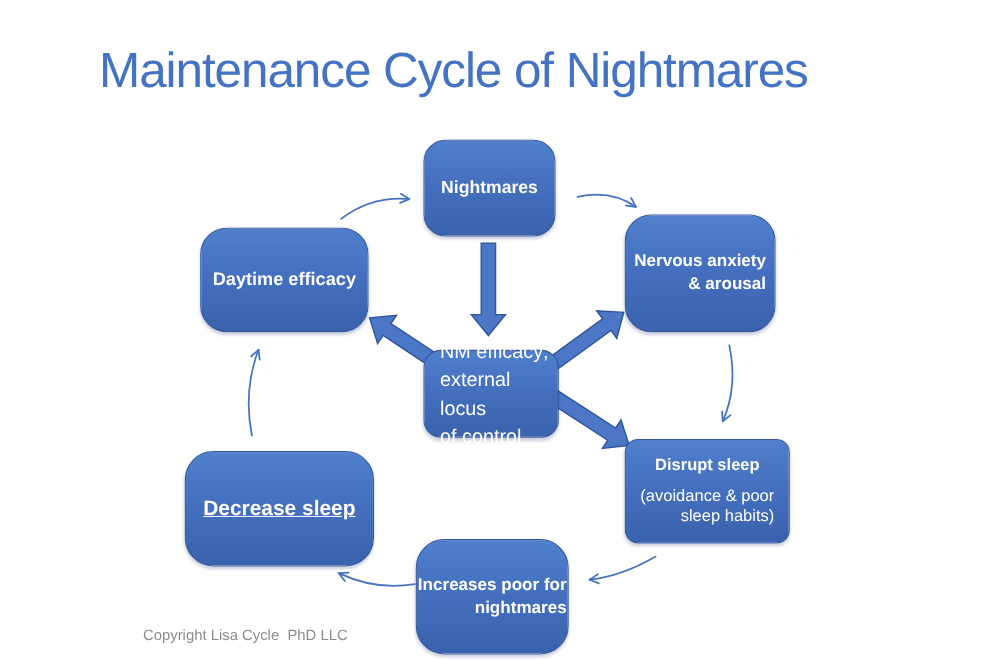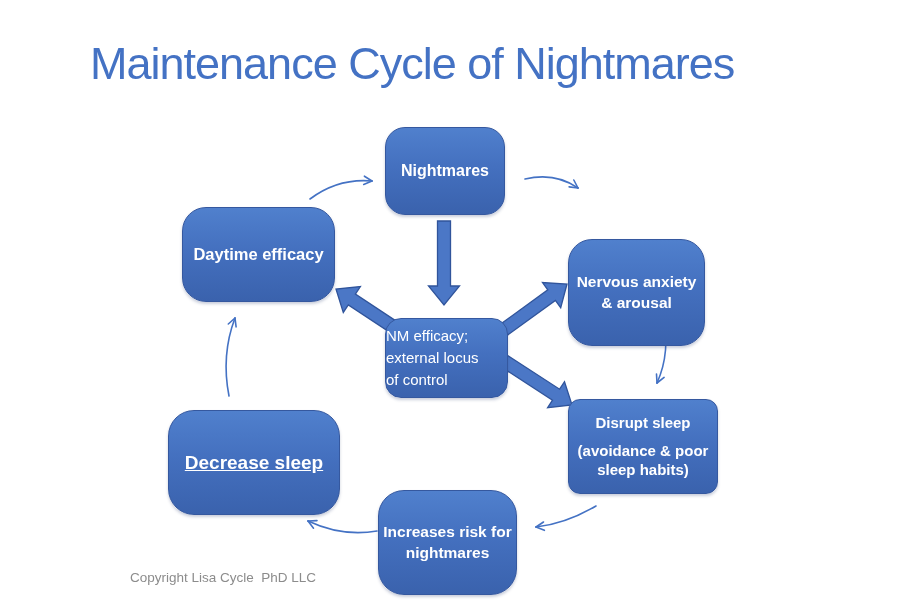--- a/index.html
+++ b/index.html
@@ -11,33 +11,33 @@
     position:absolute;left:90px;top:38px;width:760px;
     font-size:45px;font-weight:400;letter-spacing:-1px;
     color:#4472c4;white-space:nowrap;
   }
   .node{
     position:absolute;display:flex;flex-direction:column;
     align-items:center;justify-content:center;
     background:linear-gradient(180deg,#5080cd 0%,#4470bf 45%,#3a62ad 100%);
     border:1px solid #35589f;
     box-shadow:0 2px 3px rgba(40,60,110,0.25);
-    color:#ffffff;text-align:center;z-index:2;box-sizing:border-box;
+    color:#ffffff;text-align:right;z-index:2;box-sizing:border-box;
   }
   .node-label{white-space:pre-line;font-weight:700;line-height:1.35;}
-  .node-sub{white-space:pre-line;font-weight:700;line-height:1.3;margin-top:7px;}
+  .node-sub{white-space:pre-line;font-weight:400;line-height:1.3;margin-top:7px;}
   #node-nightmares      {left:385px;top:127px;width:120px;height:88px;border-radius:20px;font-size:16px;}
-  #node-nervous-anxiety {left:568px;top:195px;width:137px;height:107px;border-radius:24px;font-size:15.5px;margin-top:44px;}
+  #node-nervous-anxiety {left:568px;top:195px;width:137px;height:107px;border-radius:24px;font-size:15.5px;}
   #node-disrupt-sleep   {left:568px;top:399px;width:150px;height:95px;border-radius:12px;font-size:15px;}
   #node-increases-risk  {left:378px;top:490px;width:139px;height:105px;border-radius:26px;font-size:15.5px;}
   #node-decrease-sleep  {left:168px;top:410px;width:172px;height:105px;border-radius:26px;font-size:19px;text-decoration:underline;}
   #node-daytime-distress{left:182px;top:207px;width:153px;height:95px;border-radius:24px;font-size:16.5px;}
   #node-center{
-    left:385px;top:318px;width:123px;height:80px;border-radius:16px;font-size:15px;
-    align-items:flex-start;text-align:left;
+    left:385px;top:318px;width:123px;height:80px;border-radius:16px;font-size:18px;
+    align-items:flex-start;text-align:left;padding-left:14px;
   }
   #node-center .node-label{font-weight:400;line-height:1.45;}
   #arrows{position:absolute;left:0;top:0;z-index:1;pointer-events:none;}
   #copyright{
     position:absolute;left:130px;top:570px;font-size:13.5px;color:#8c8c8c;
     white-space:pre;
   }
 </style>
 </head>
 <body>
@@ -79,21 +79,21 @@
 &amp; arousal</div>
   </div>
 
   <div class="node" id="node-disrupt-sleep">
     <div class="node-label">Disrupt sleep</div>
     <div class="node-sub">(avoidance &amp; poor
 sleep habits)</div>
   </div>
 
   <div class="node" id="node-increases-risk">
-    <div class="node-label">Increases risk for
+    <div class="node-label">Increases poor for
 nightmares</div>
   </div>
 
   <div class="node" id="node-decrease-sleep">
     <div class="node-label">Decrease sleep</div>
   </div>
 
   <div class="node" id="node-daytime-distress">
     <div class="node-label">Daytime efficacy</div>
   </div>

